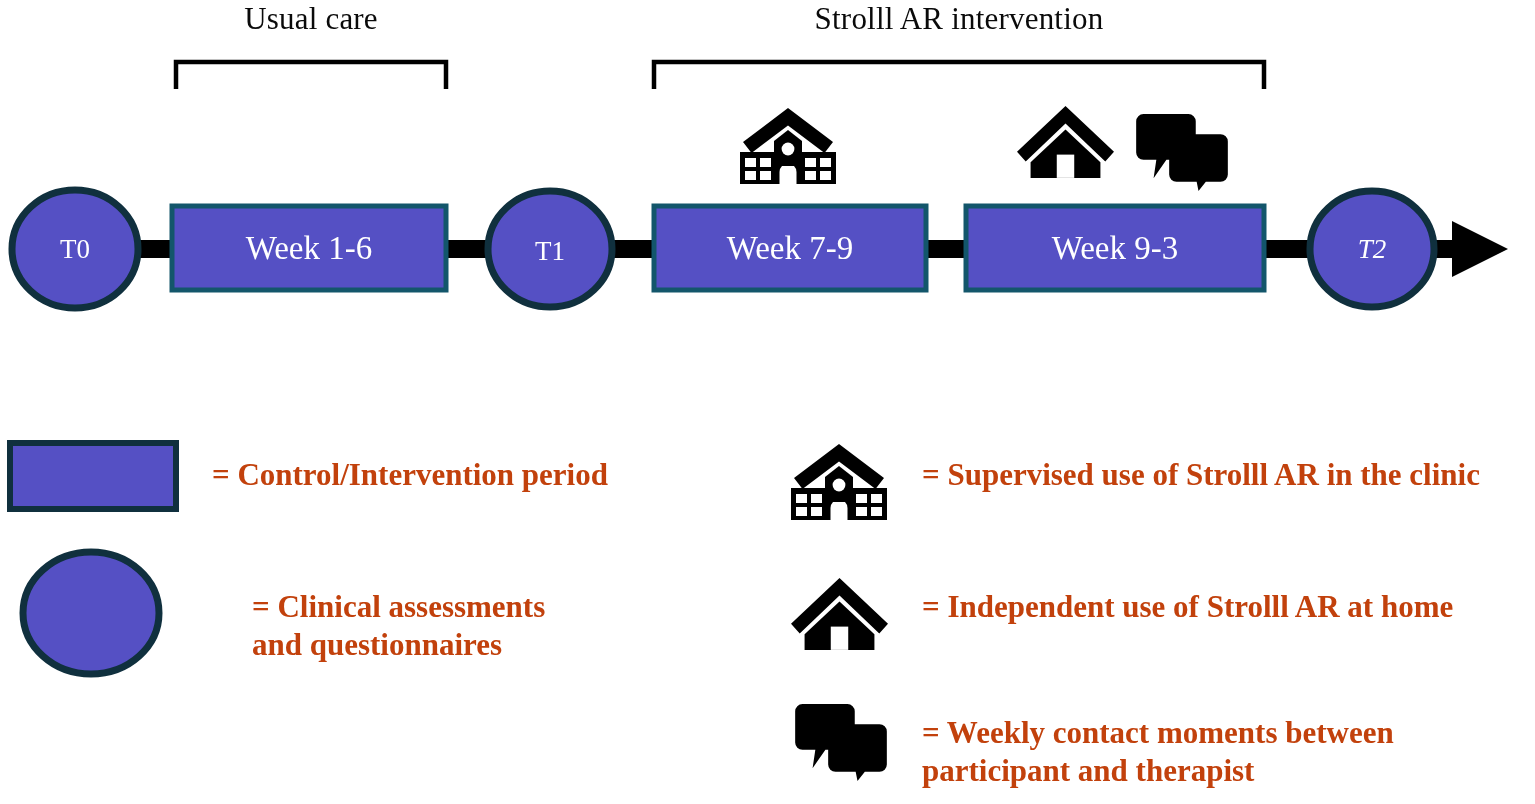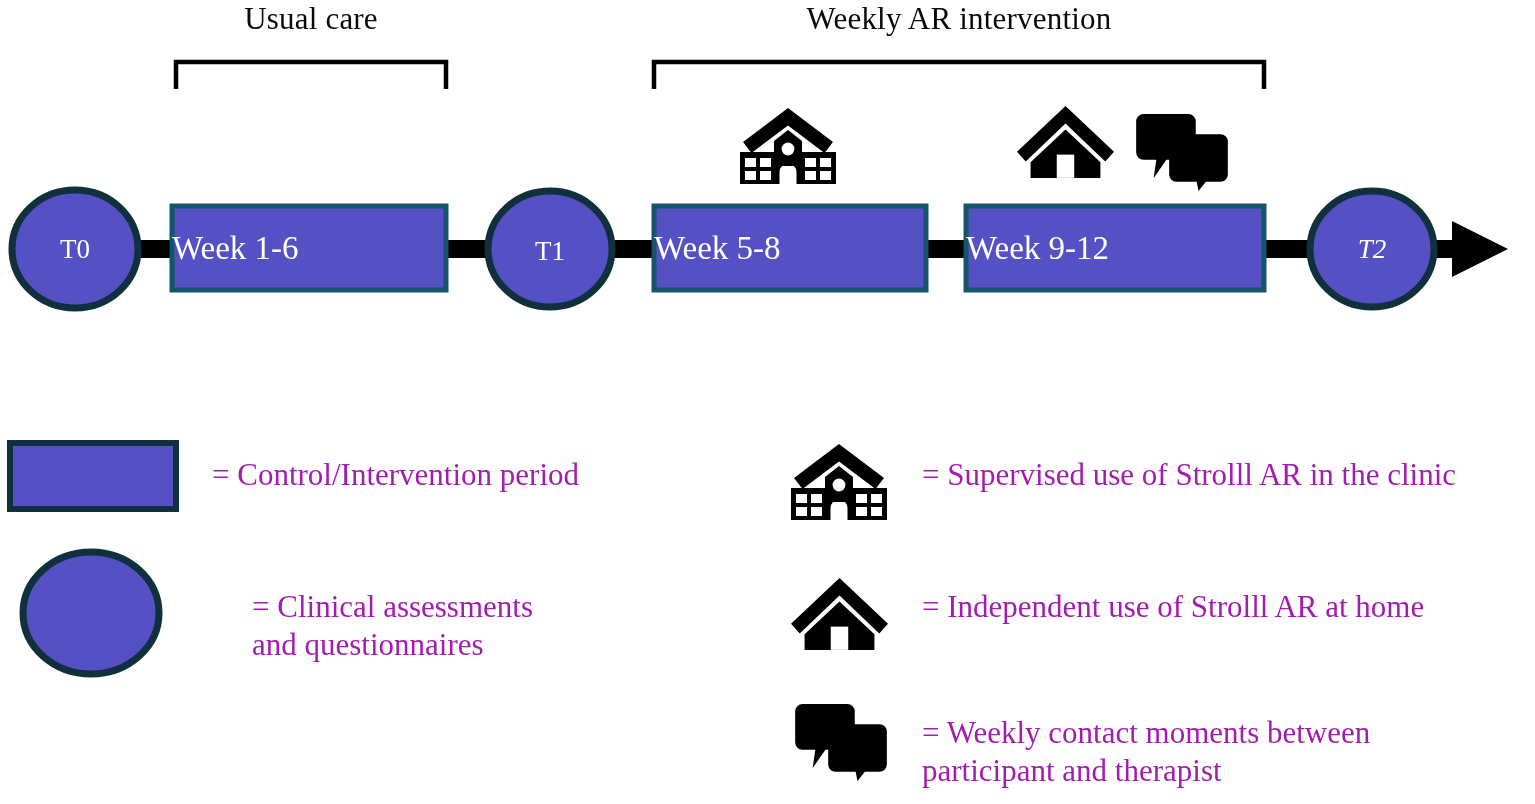--- a/index.html
+++ b/index.html
@@ -51,32 +51,33 @@
     line-height: 28px;
     text-align: center;
     white-space: nowrap;
     pointer-events: none;
   }
   .box-label {
     position: absolute;
     color: #ffffff;
     font-size: 33px;
     line-height: 34px;
-    text-align: left;
+    text-align: center;
     white-space: nowrap;
     pointer-events: none;
   }
 
   
   .legend-text {
     position: absolute;
     font-size: 31px;
     line-height: 38px;
-    color: #a21caf;
+    color: #c2410c;
     white-space: pre-line;
+    font-weight: bold;
   }
 </style>
 </head>
 <body>
 
 <div class="stage">
 
   <svg class="layer" viewBox="0 0 1535 804">
 
     <defs>
@@ -165,29 +166,29 @@
     <g>
       <ellipse cx="91" cy="613" rx="68" ry="61" fill="#5550c4" stroke="#10303e" stroke-width="7"></ellipse>
     </g>
 
     <use href="#glyph-school" x="789" y="444" width="100" height="76" fill="#000000"></use>
     <use href="#glyph-house" x="791" y="578" width="97" height="72" fill="#000000"></use>
     <use href="#glyph-bubbles" x="795" y="704" width="92" height="77" fill="#000000"></use>
   </svg>
 
   <div class="phase-label" id="phase-usual">Usual care</div>
-  <div class="phase-label" id="phase-stroll">Weekly AR intervention</div>
+  <div class="phase-label" id="phase-stroll">Strolll AR intervention</div>
 
   <div class="node-label" style="left:15px; top:235px; width:120px;">T0</div>
   <div class="node-label" style="left:490px; top:237px; width:120px;">T1</div>
   <div class="node-label" style="left:1312px; top:235px; width:120px;font-style:italic;">T2</div>
 
   <div class="box-label" style="left:172px; top:231px; width:274px;">Week 1-6</div>
-  <div class="box-label" style="left:654px; top:231px; width:272px;">Week 5-8</div>
-  <div class="box-label" style="left:966px; top:231px; width:298px;">Week 9-12</div>
+  <div class="box-label" style="left:654px; top:231px; width:272px;">Week 7-9</div>
+  <div class="box-label" style="left:966px; top:231px; width:298px;">Week 9-3</div>
 
   <div class="legend-text" style="left:212px; top:456px; width:520px;">= Control/Intervention period</div>
   <div class="legend-text" style="left:212px; top:588px; width:520px;margin-left:40px;">= Clinical assessments
 and questionnaires</div>
 
   <div class="legend-text" style="left:922px; top:456px; width:620px;">= Supervised use of Strolll AR in the clinic</div>
   <div class="legend-text" style="left:922px; top:588px; width:620px;">= Independent use of Strolll AR at home</div>
   <div class="legend-text" style="left:922px; top:714px; width:620px;">= Weekly contact moments between
 participant and therapist</div>
 

